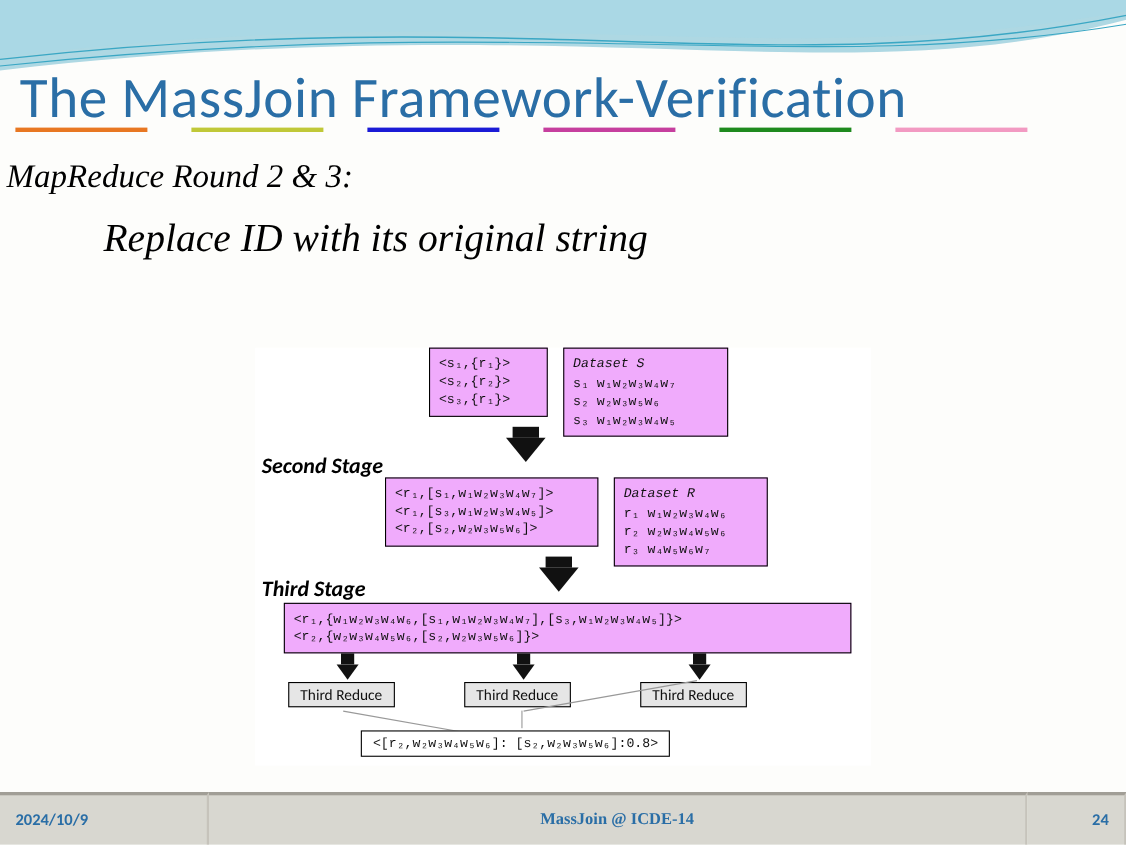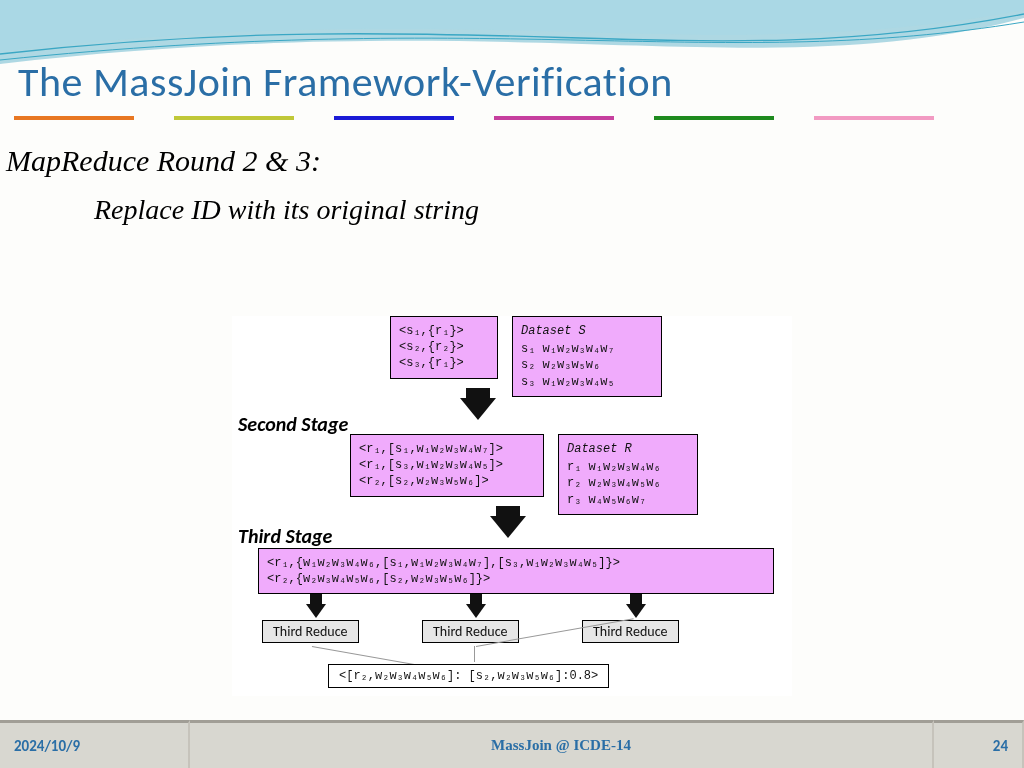--- a/index.html
+++ b/index.html
@@ -9,37 +9,37 @@
     background:#fdfdfb;
     position:relative;
     overflow:hidden;
   }
   .swoosh {
     position:absolute; top:0; left:0; width:1024px; height:100px;
     pointer-events:none;
   }
   .title {
     position:absolute; left:18px; top:56px;
-    font-size:42px; color:#2a6ea6; font-weight:400;
+    font-size:52px; color:#2a6ea6; font-weight:400;
     letter-spacing:0.5px;
   }
   .underline-bar {
     position:absolute; left:14px; top:116px; display:flex; gap:40px;
   }
   .underline-bar div { height:4px; width:120px; }
   .ul1{background:#e87722;} .ul2{background:#c0c838;}
   .ul3{background:#1b1bd6;} .ul4{background:#c63f9e;}
   .ul5{background:#1e8a1e;} .ul6{background:#f29ac2;}
   .subtitle {
     position:absolute; left:6px; top:144px;
     font-size:30px; font-style:italic; font-family:"Times New Roman", serif;
   }
   .bullets {
     position:absolute; left:94px; top:190px;
-    font-size:28px; font-style:italic; font-family:"Times New Roman", serif;
+    font-size:36px; font-style:italic; font-family:"Times New Roman", serif;
     line-height:1.45;
   }
   .diagram-wrap {
     position:absolute; left:232px; top:316px; width:560px; height:380px;
     background:#ffffff;
     font-family:"Courier New", monospace; font-size:12px; color:#111;
   }
   .stage-label {
     position:absolute; font-style:italic; font-weight:700;
     font-family:Calibri, Arial, sans-serif; font-size:20px; color:#000;

